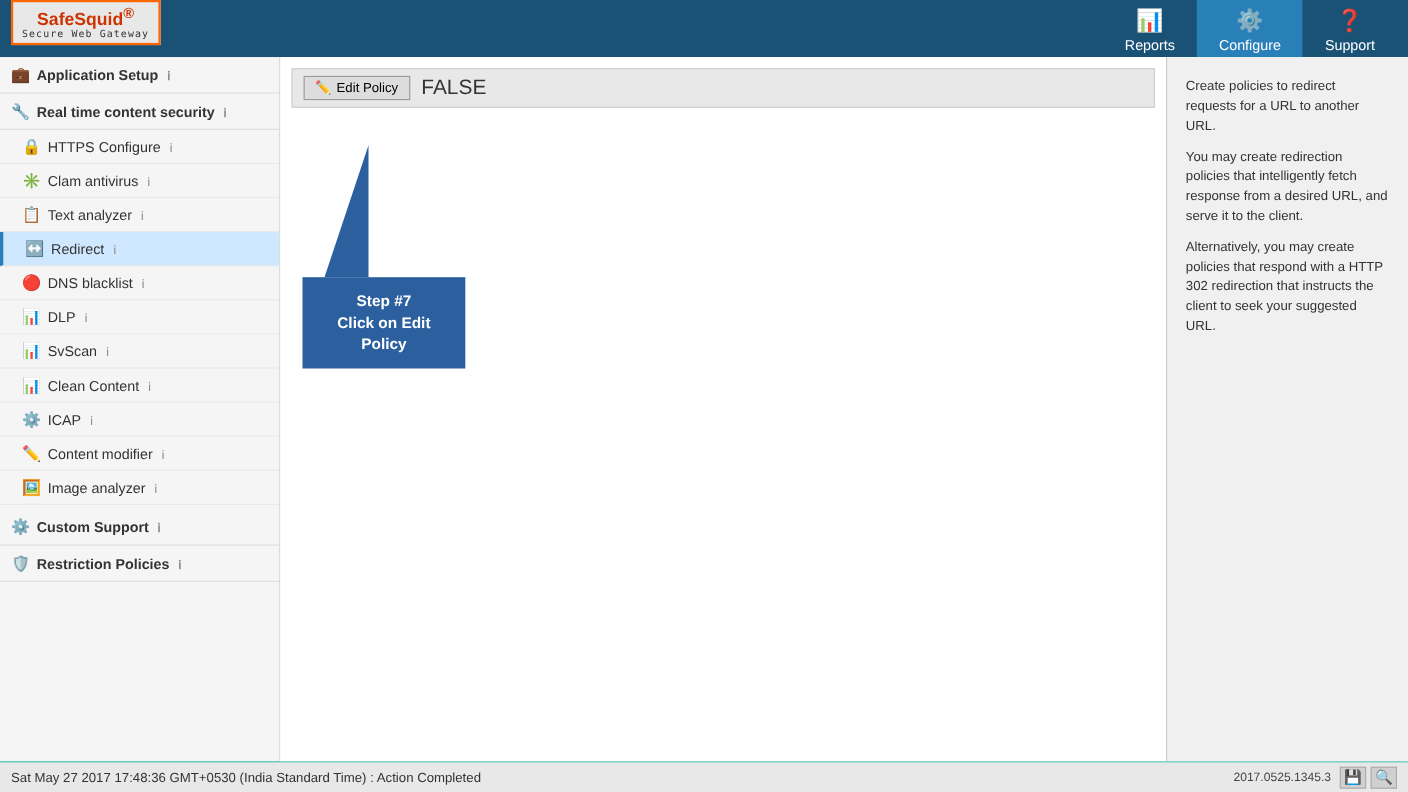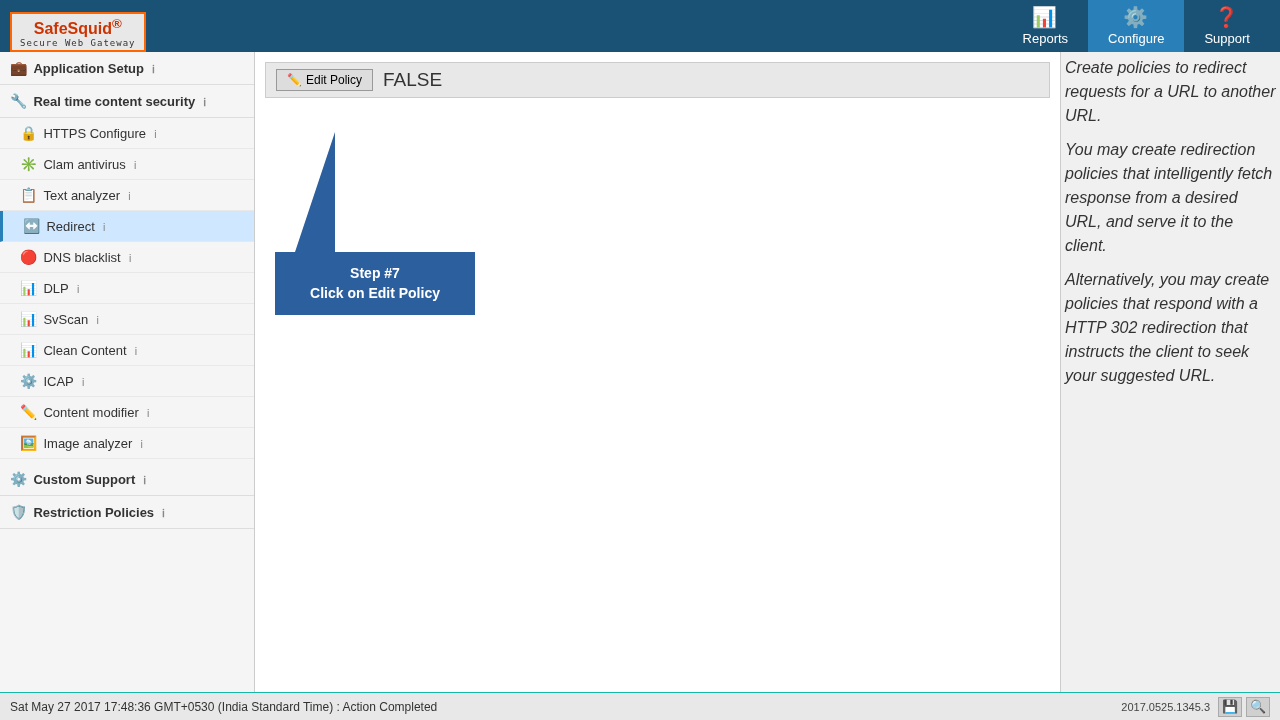--- a/index.html
+++ b/index.html
@@ -3,21 +3,21 @@
   <meta charset="utf-8">
   <style>
     * { margin: 0; padding: 0; box-sizing: border-box; }
     body { font-family: Arial, sans-serif; font-size: 13px; background: #f0f0f0; width: 1280px; height: 720px; overflow: hidden; }
 
     
     #header {
       background: #1a5276;
       height: 52px;
       display: flex;
-      align-items: flex-end;
+      align-items: flex-start;
       justify-content: space-between;
       padding: 0 10px;
     }
     #logo-area {
       display: flex;
       align-items: center;
       gap: 6px;
     }
     #logo-img {
       background: #e8e8e8;
@@ -175,34 +175,33 @@
       border-bottom: 120px solid #2c5f9e;
       margin-left: 20px;
     }
     #step-box {
       background: #2c5f9e;
       color: white;
       padding: 12px 16px;
       font-size: 14px;
       font-weight: bold;
       text-align: center;
-      width: 200px;
+      width: 148px;
       line-height: 1.4;
     }
 
     
     #right-panel {
       width: 220px;
       background: #f0f0f0;
       border-left: 1px solid #ccc;
-      padding: 4px;
-      font-size: 16px;
+      padding: 17px;
+      font-size: 12px;
       color: #333;
       line-height: 1.5;
-      font-style: italic;
     }
     #right-panel p { margin-bottom: 10px; }
 
     
     #footer {
       height: 28px;
       background: #e8e8e8;
       border-top: 1px solid #14b8a6;
       display: flex;
       align-items: center;

